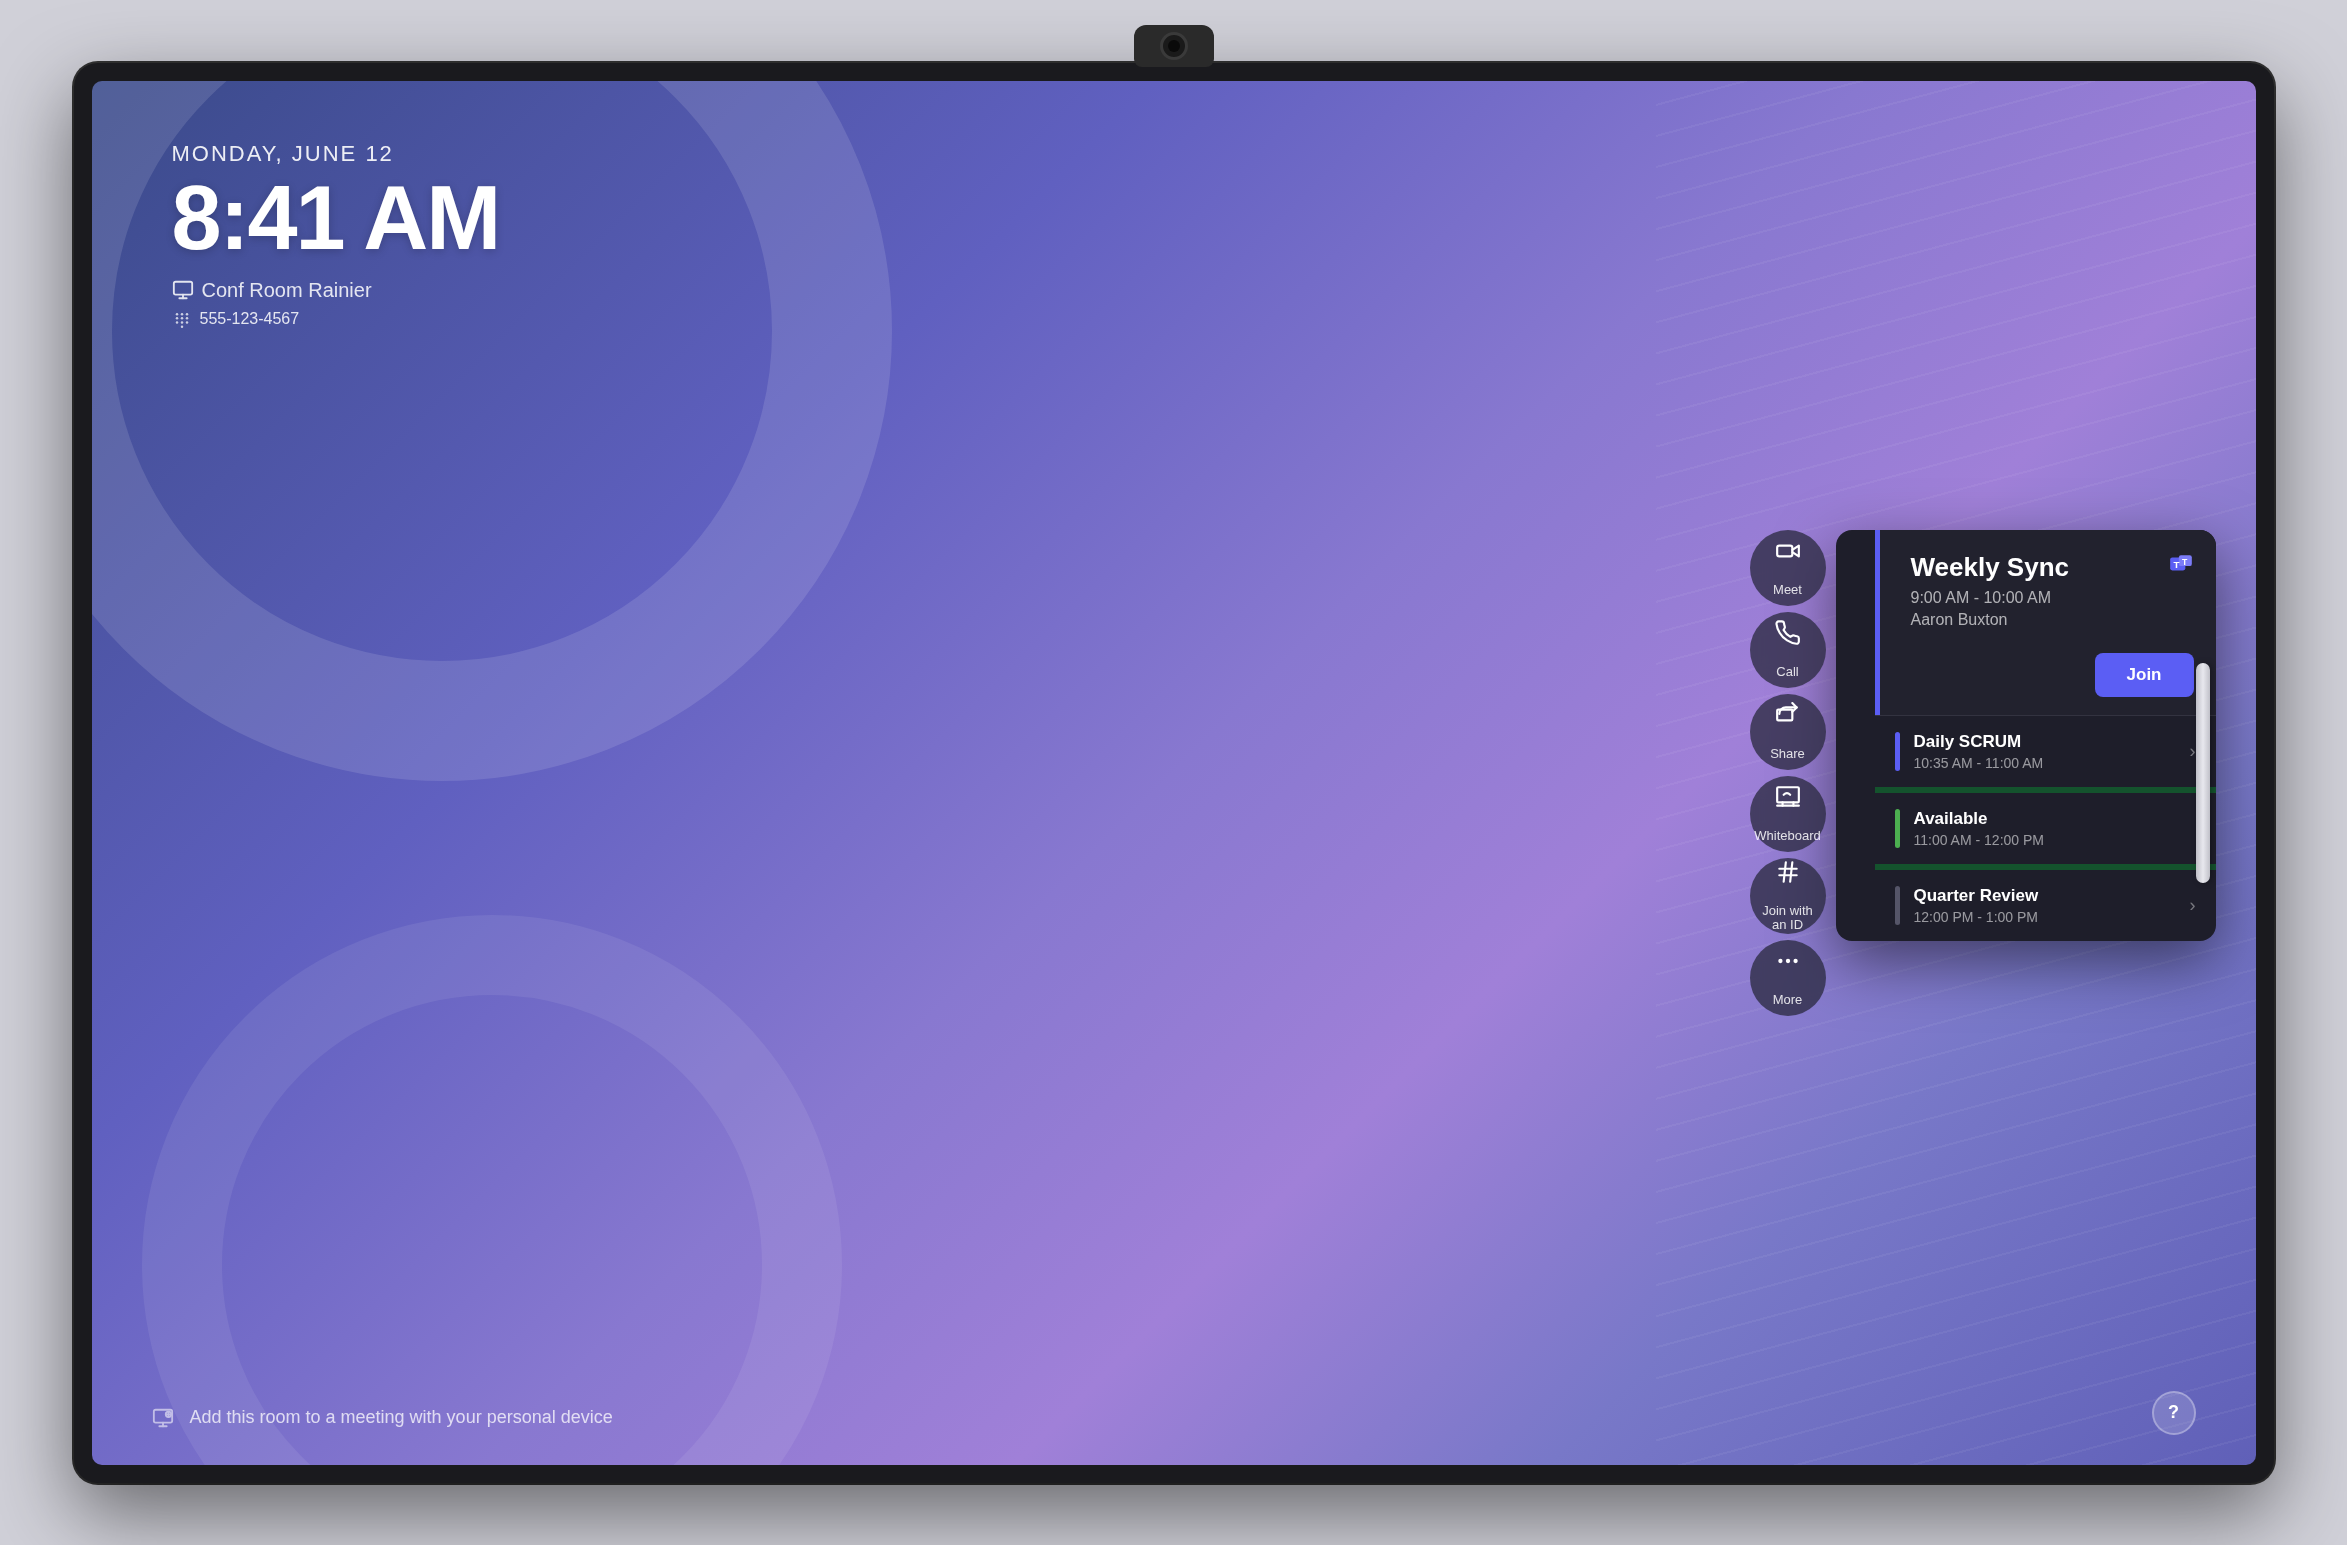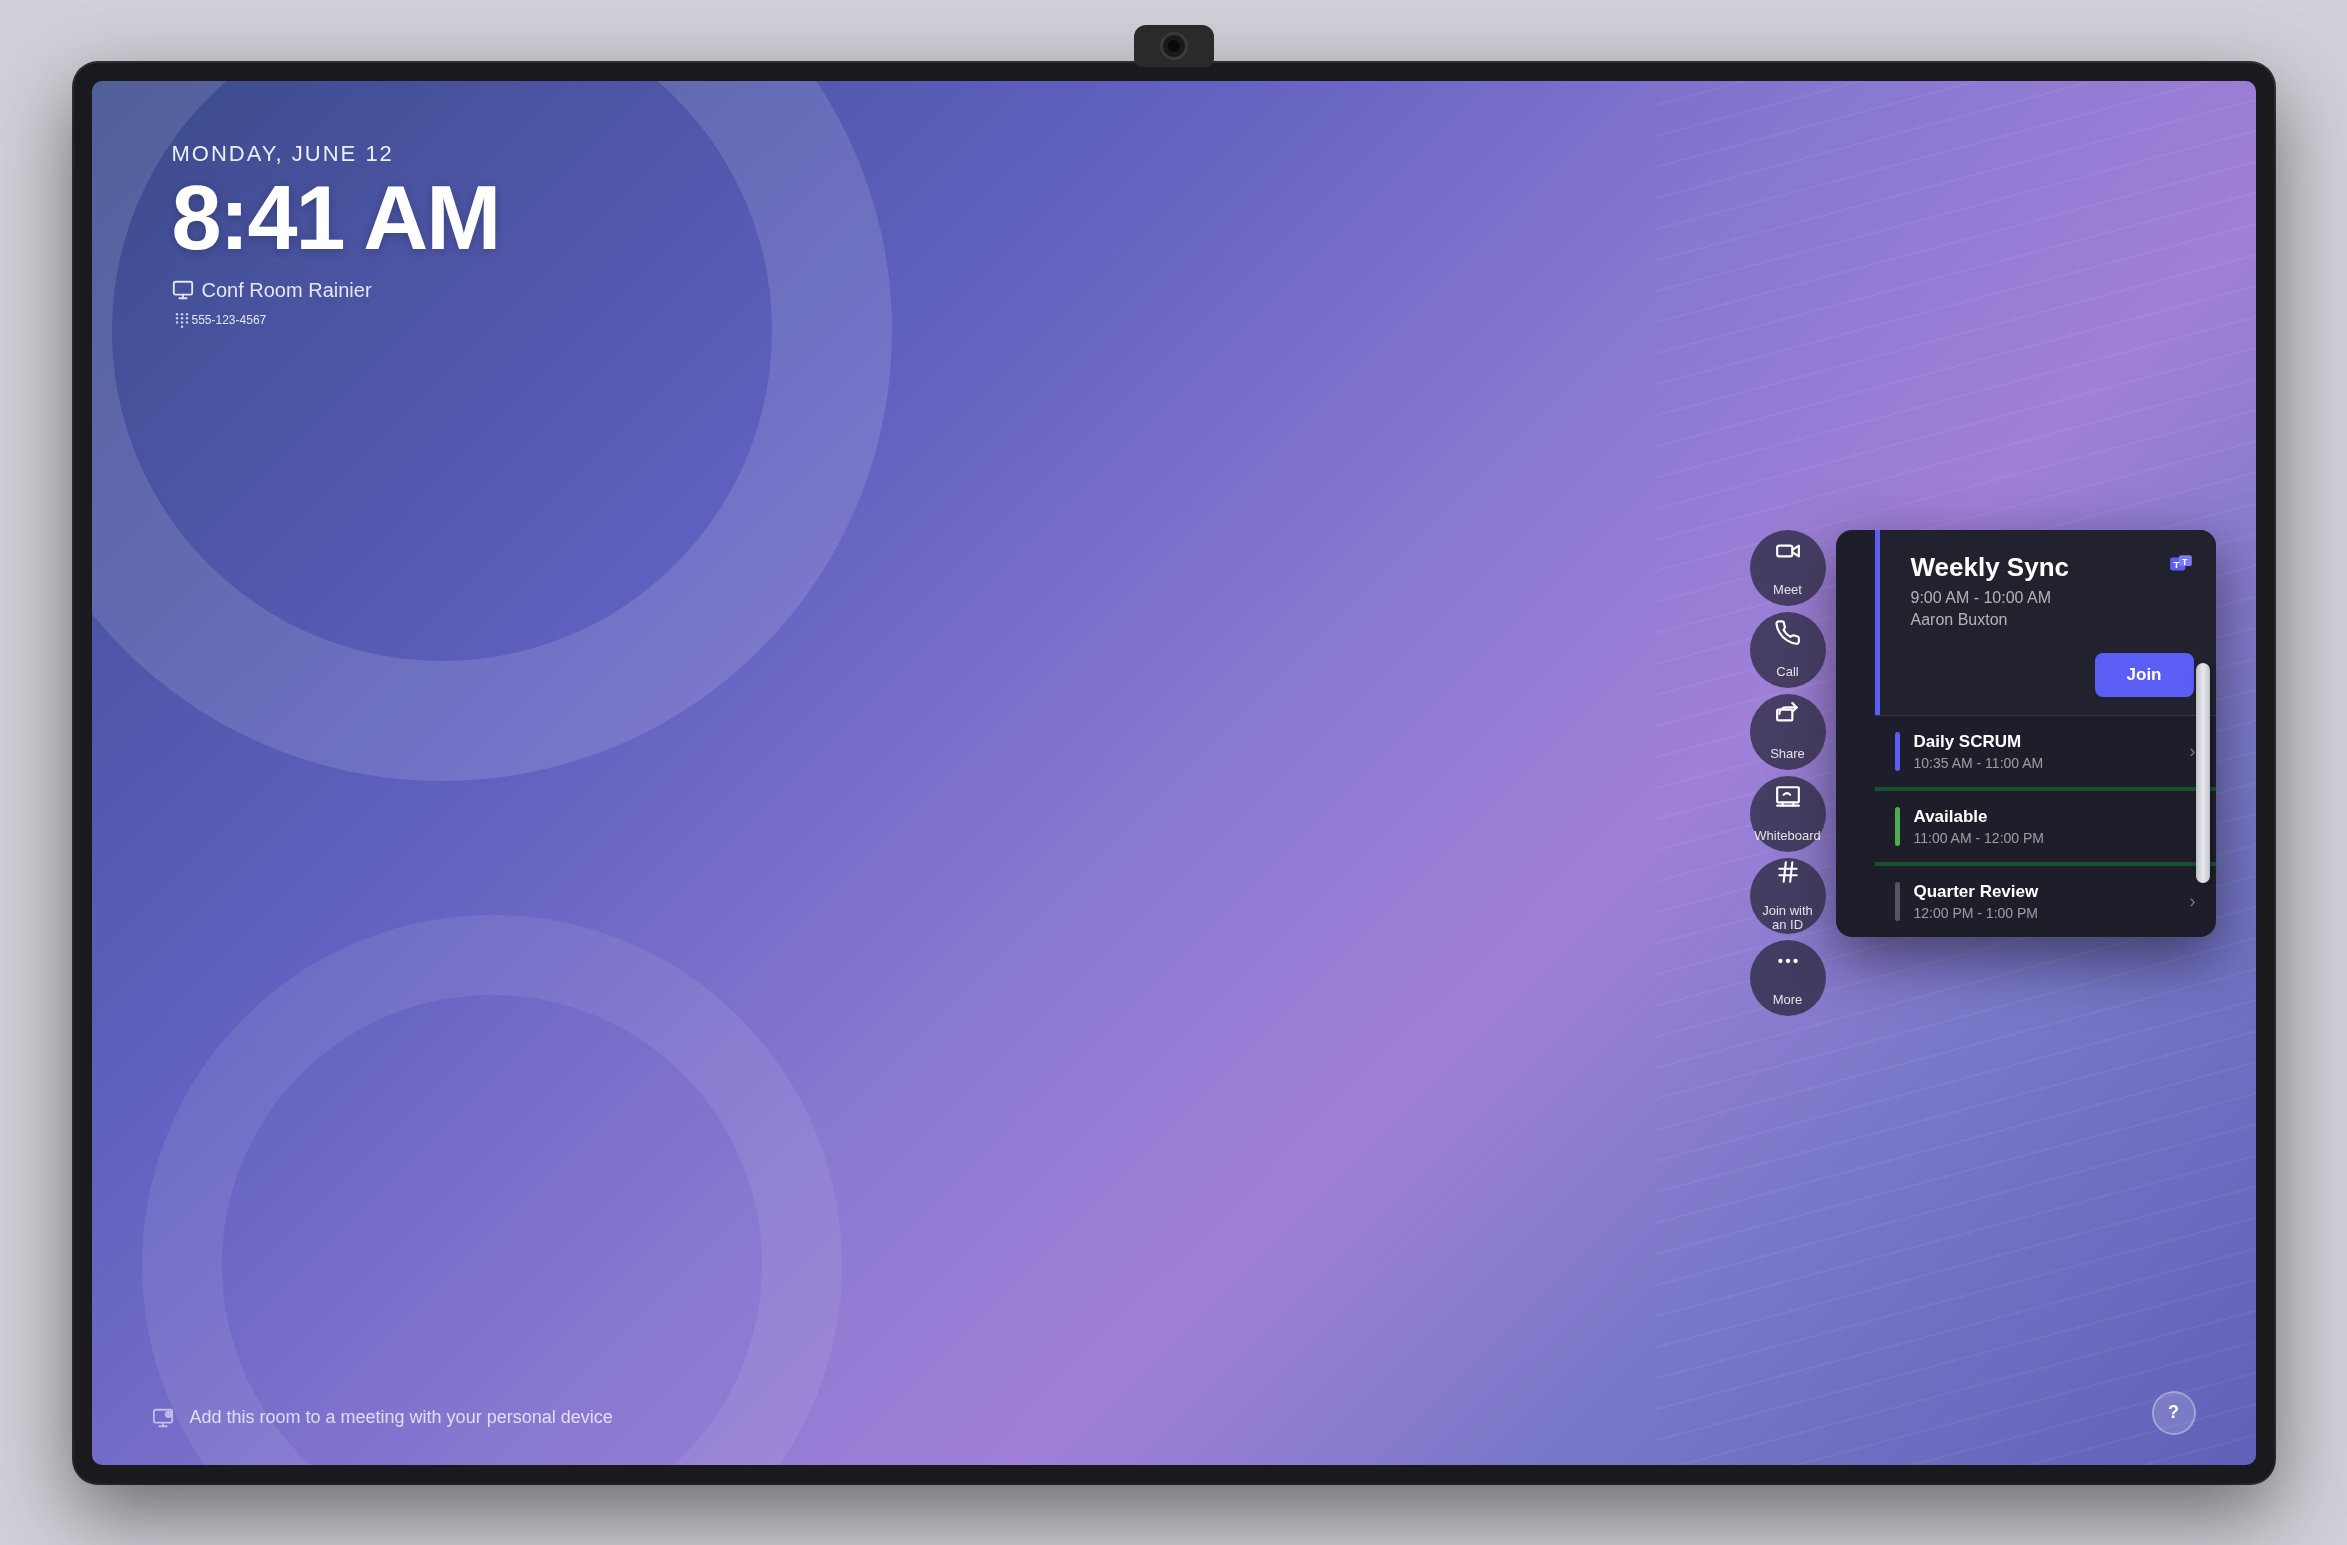--- a/index.html
+++ b/index.html
@@ -137,22 +137,22 @@
     .room-row {
       display: flex;
       align-items: center;
       gap: 8px;
       font-size: 20px;
       opacity: 0.85;
       margin-bottom: 8px;
     }
     .phone-row {
       display: flex;
-      align-items: center;
-      font-size: 12px;
+      gap: 8px;
+      font-size: 16px;
       opacity: 0.85;
     }
 
     
     .bottom-left {
       position: absolute;
       bottom: 36px;
       left: 60px;
       color: white;
       font-size: 18px;
@@ -289,21 +289,21 @@
       border: none;
       border-radius: 8px;
       font-size: 17px;
       font-weight: 600;
       cursor: pointer;
     }
 
     
     .meeting-item {
       padding: 16px 20px;
-      border-bottom: 4px solid #14532d;
+      border-bottom: 6px solid #14532d;
       display: flex;
       align-items: center;
       cursor: pointer;
       position: relative;
     }
     .meeting-item:last-child {
       border-bottom: none;
     }
     .meeting-item-accent {
       width: 5px;

